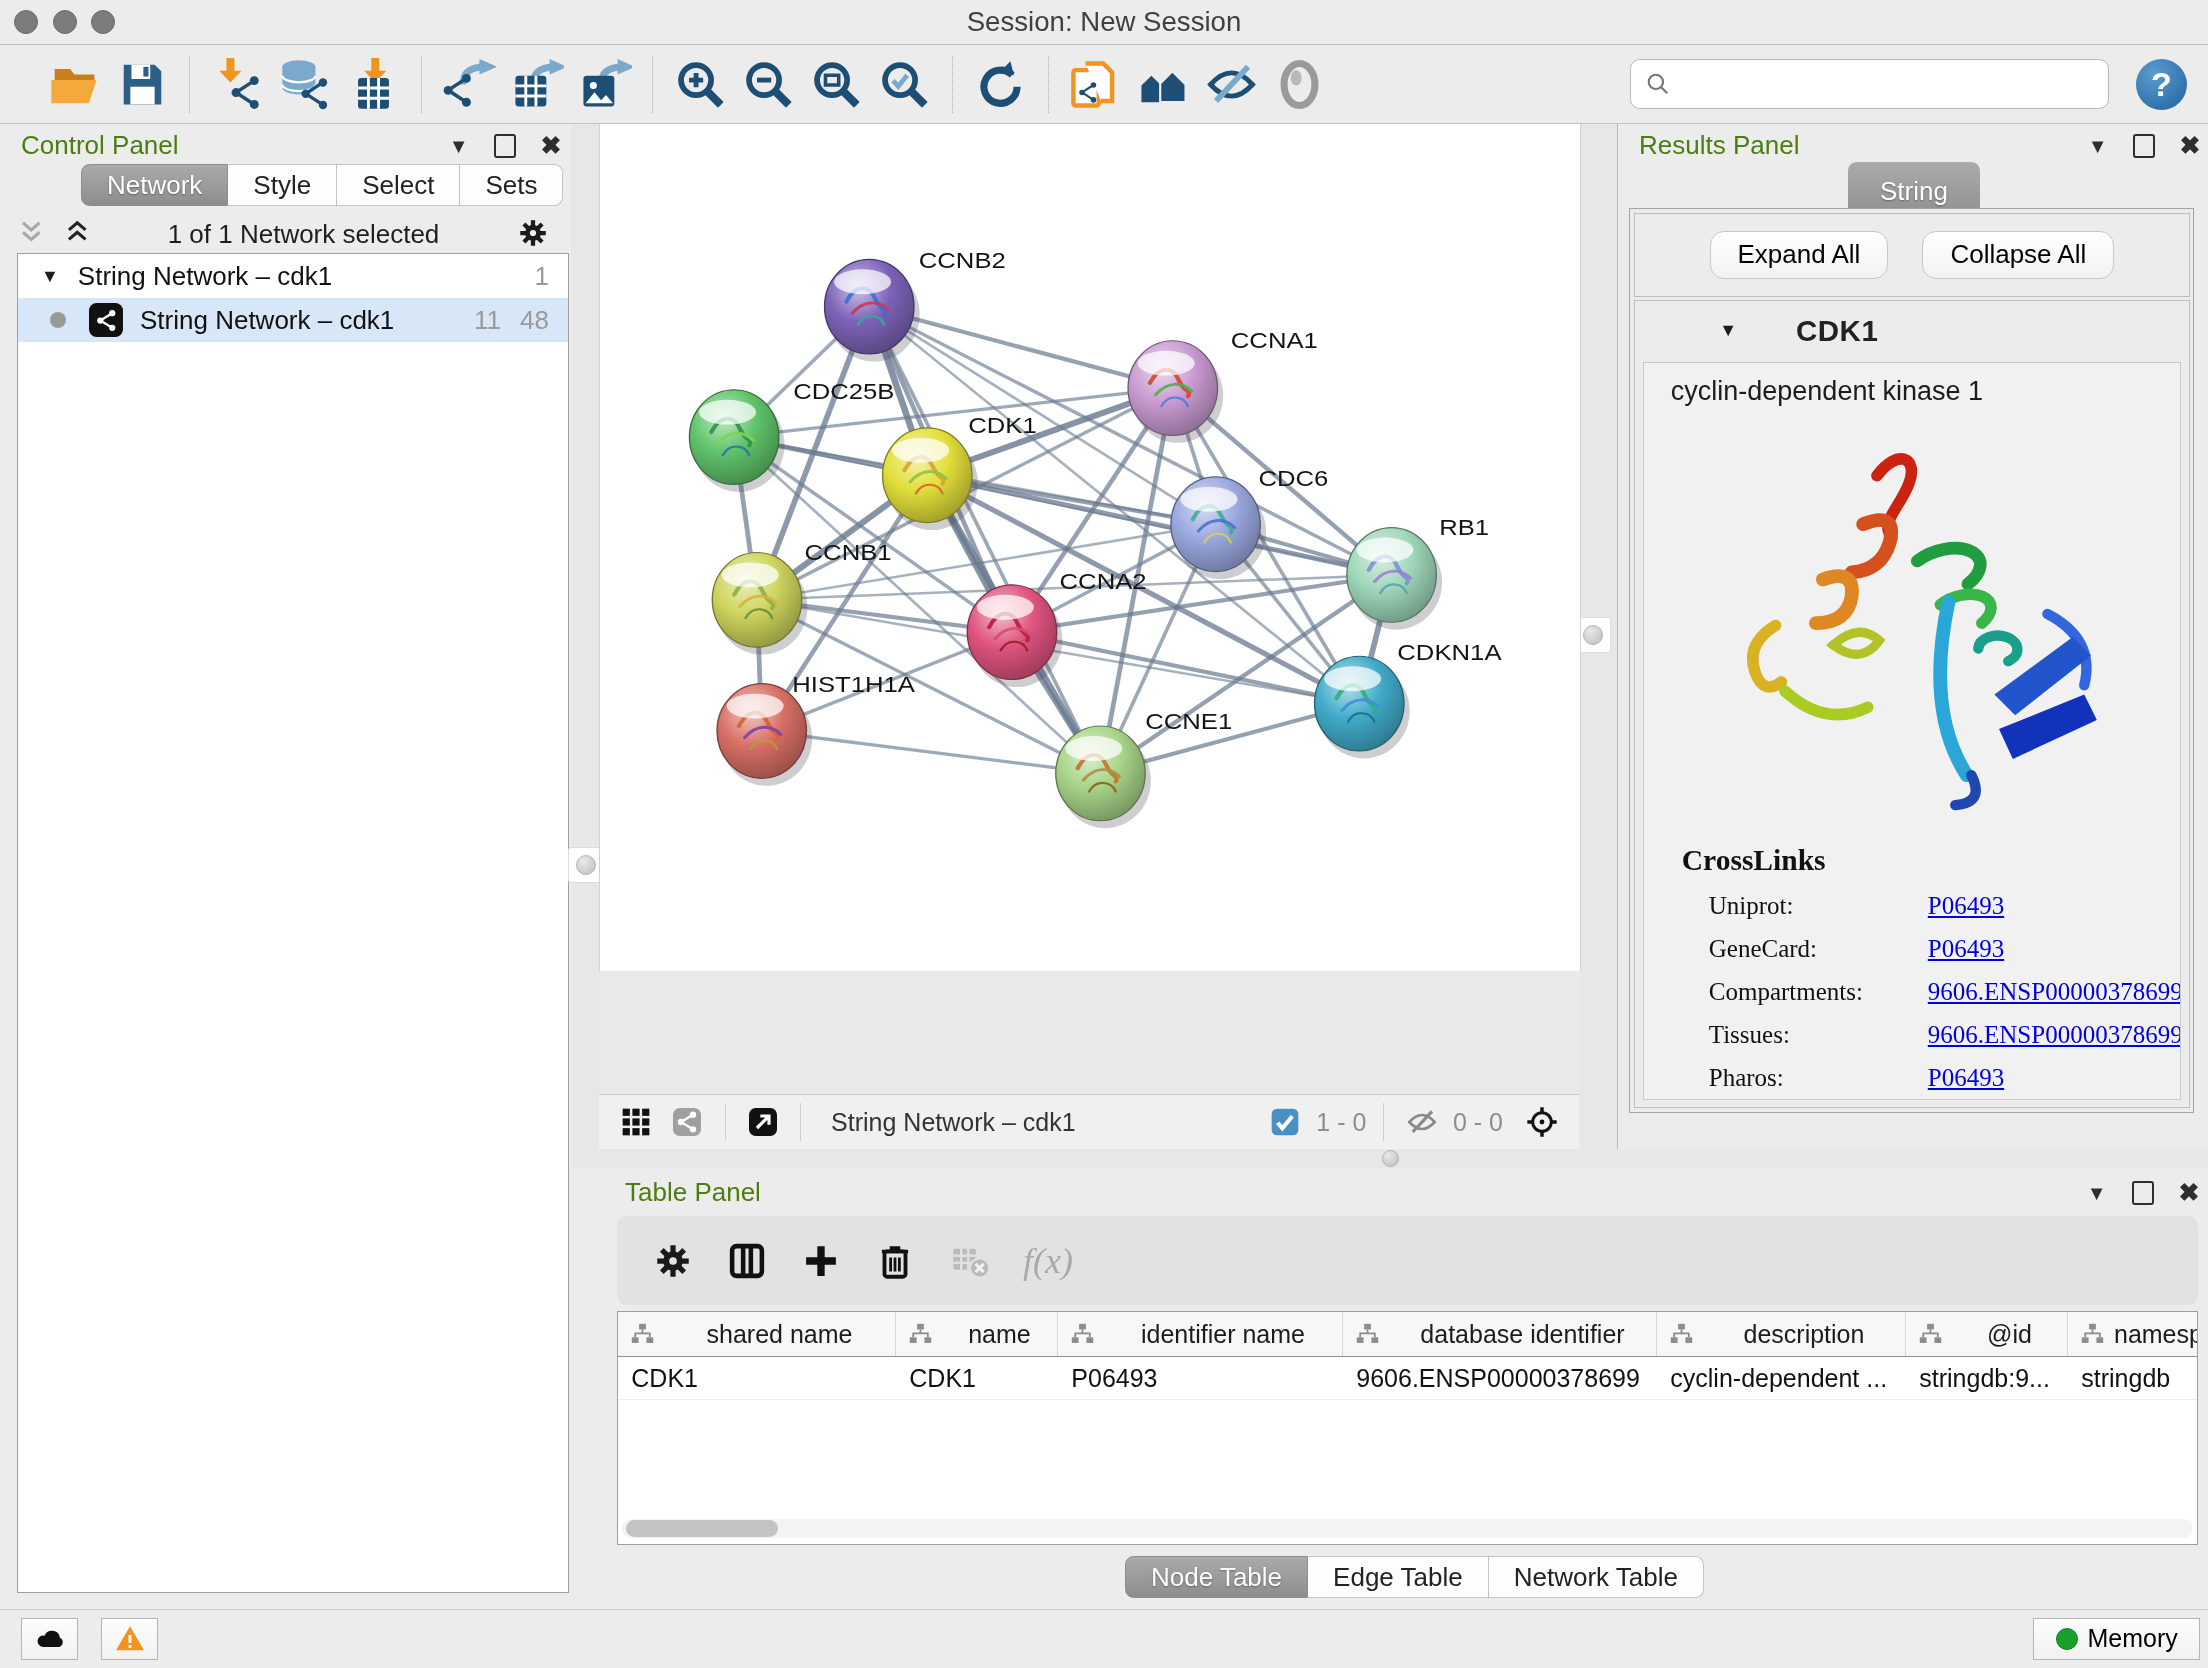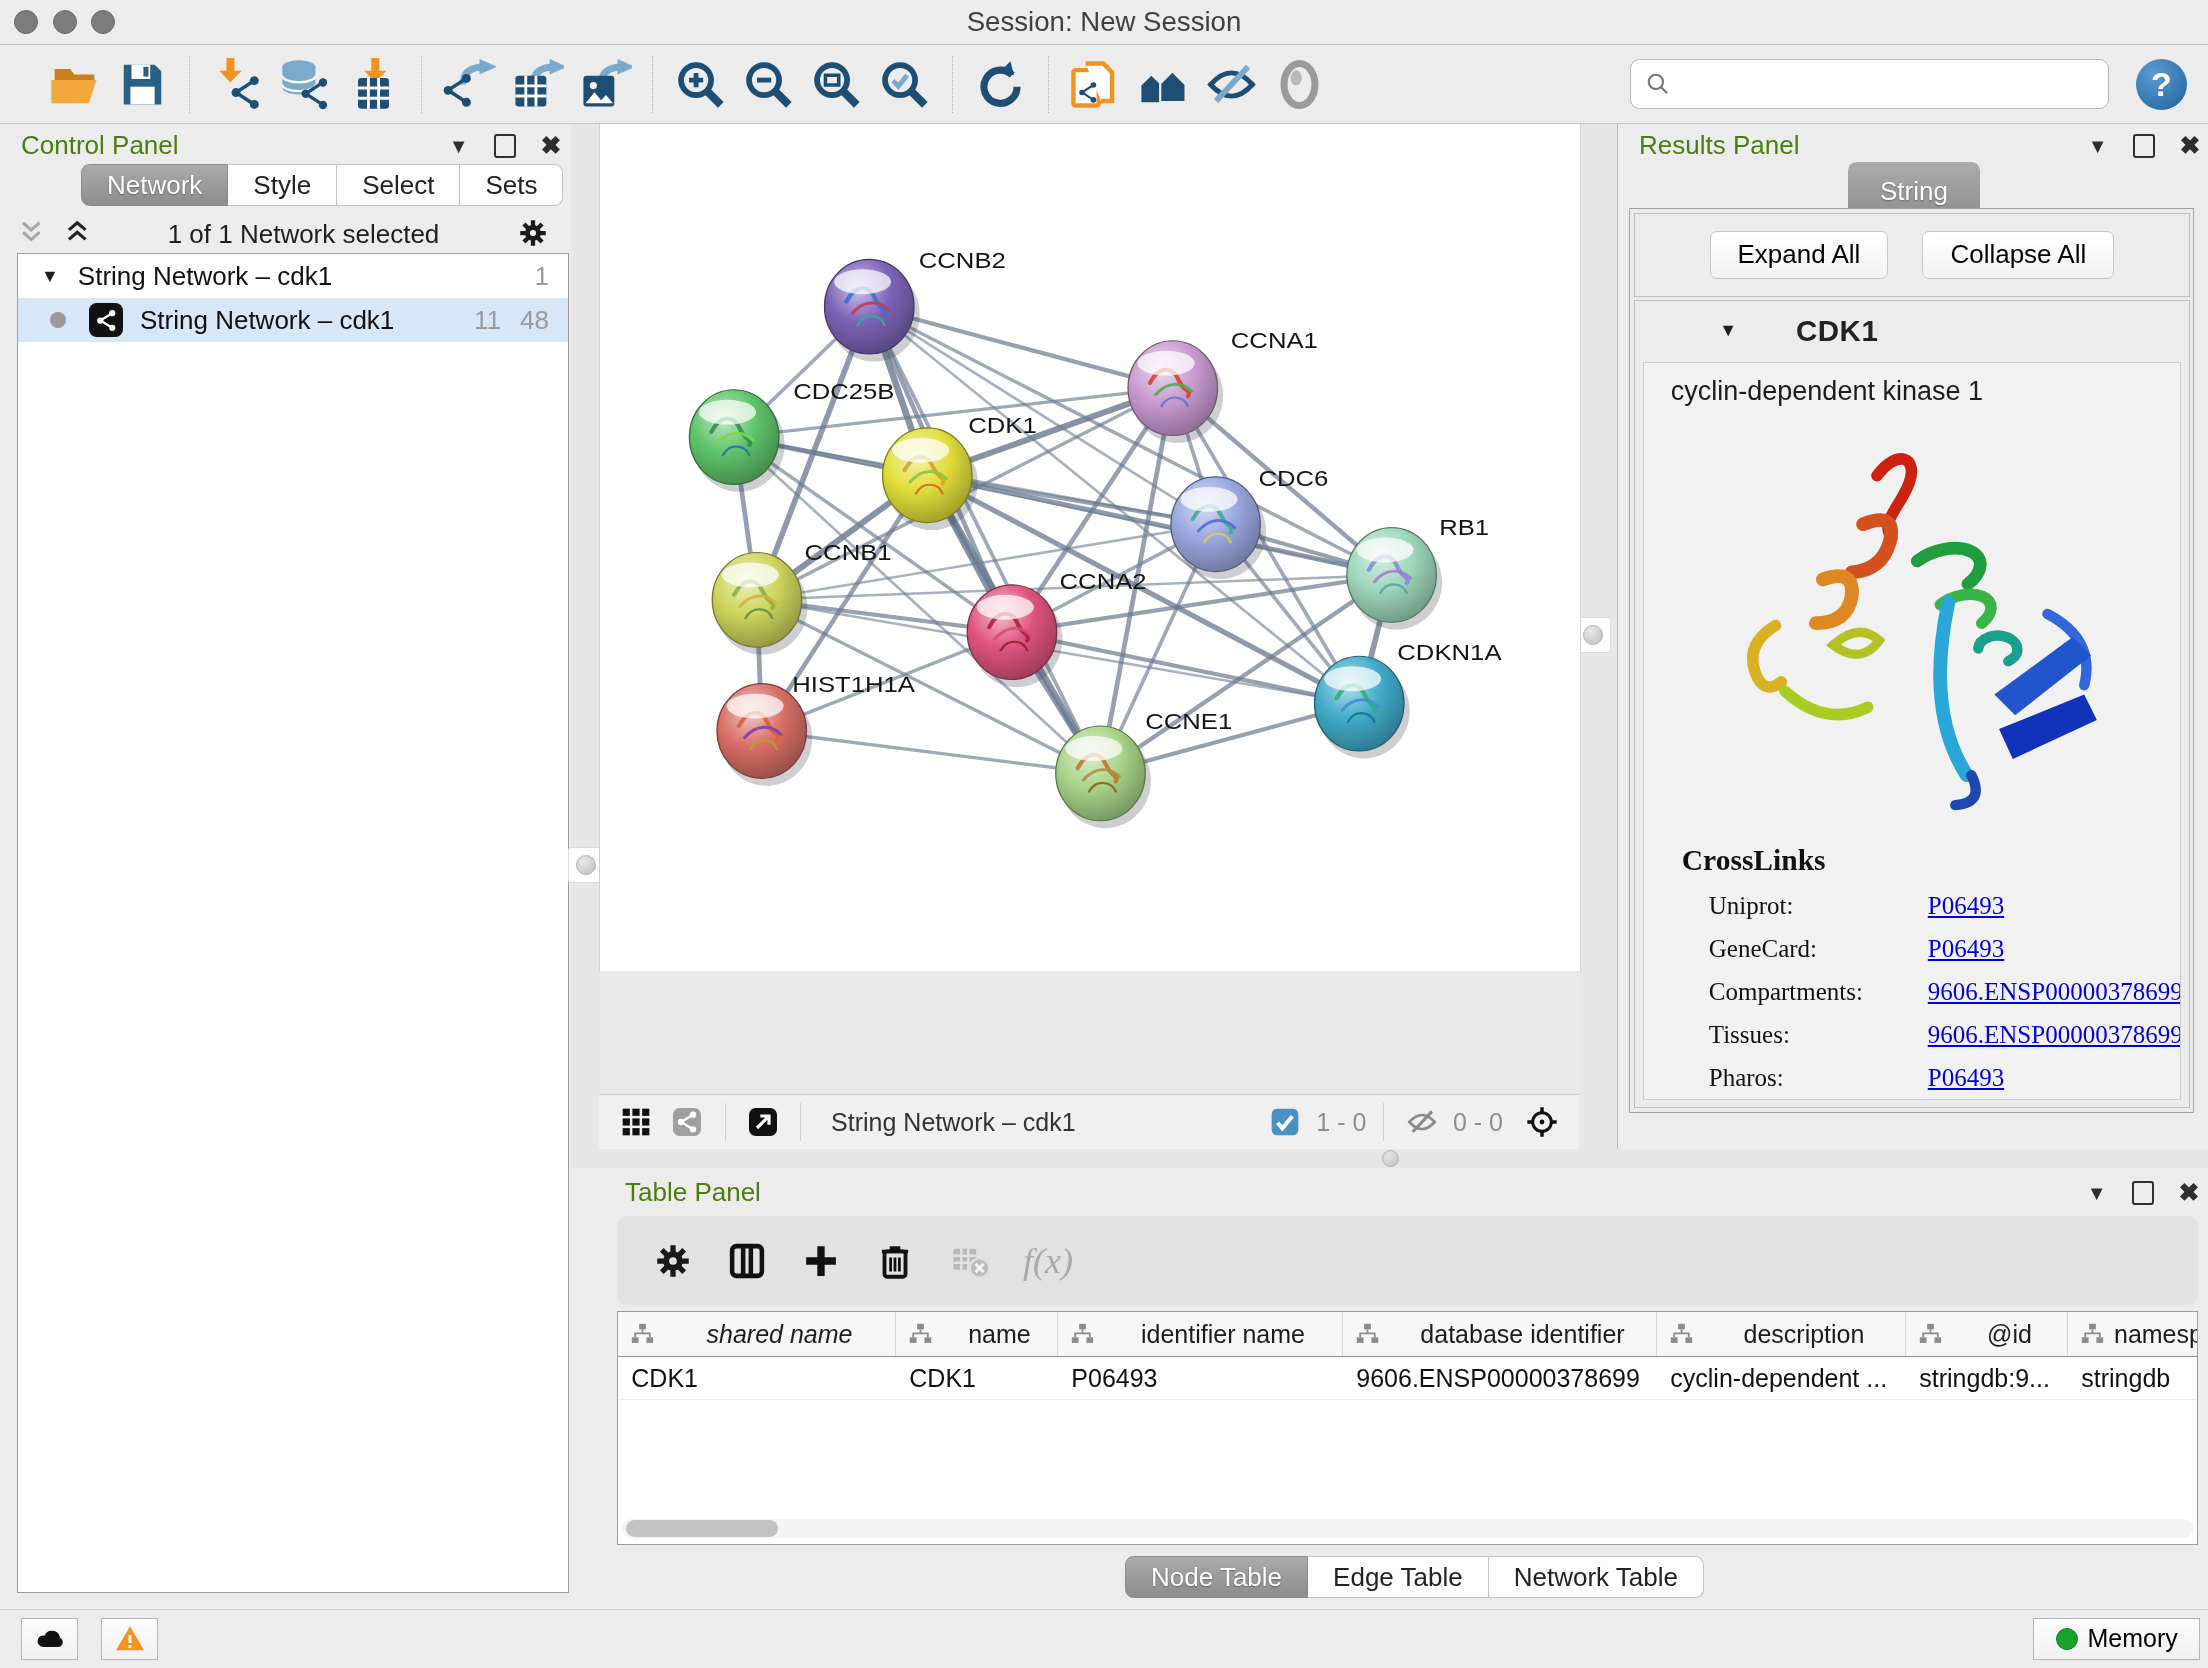--- a/index.html
+++ b/index.html
@@ -70,21 +70,21 @@
   .cb-title{font-size:25px;color:#333;margin-left:19px;white-space:nowrap;}
   .cb-count{font-size:25px;color:#8d8d8d;margin:0 5.7px;}
   .cb-right{margin-left:auto;display:flex;align-items:center;}
   
   .results-panel{position:absolute;left:1617px;top:124px;width:592px;height:1025px;background:#ececec;border-left:1px solid #b7b7b7;}
   .rp-tabwrap{position:absolute;left:0;top:38px;width:100%;display:flex;justify-content:center;}
   .rp-tab{height:42px;padding:8px 32px;background:linear-gradient(#ababab,#8e8e8e);color:#fff;font-size:26px;
           border-radius:8.6px;display:flex;align-items:center;text-shadow:0 1px 1.9px rgba(0,0,0,.35);}
   .rp-box{position:absolute;left:11.4px;top:84px;width:565px;bottom:36px;background:#ececec;border:1.9px solid #a5a5a5;box-sizing:border-box;}
   .rp-expandbox{position:absolute;left:3.8px;top:3.8px;right:3.8px;height:82px;border:1px solid #bdbdbd;display:flex;align-items:center;justify-content:center;gap:34px;}
-  .rp-btn{background:linear-gradient(#ffffff,#f2f2f2);border:1.9px solid #c7c7c7;border-radius:7px;font-size:26px;
+  .rp-btn{background:linear-gradient(#ffffff,#f2f2f2);border:1.9px solid #c7c7c7;border-radius:14px;font-size:26px;
           padding:7.6px 27px;font-family:"Liberation Sans",sans-serif;}
   .cdk-box{position:absolute;left:3.8px;top:91px;right:3.8px;bottom:3.8px;border:1px solid #bdbdbd;}
   .cdk-header{height:59px;display:flex;align-items:center;}
   .cdk-header .tw-arrow{margin:0 0 0 84px;}
   .cdk-header .cdk-name{font-size:29.5px;font-weight:bold;margin-left:59px;letter-spacing:0.5px;}
   .cdk-content{position:absolute;left:7.6px;top:61px;right:7.6px;bottom:7.6px;background:#f1f1f1;border:1px solid #c9c9c9;overflow:hidden;}
   .cdk-desc{font-size:27px;color:#1c1c1c;margin:13.3px 0 0 27px;}
   .protein-figure{display:block;margin:25px auto 0 auto;width:447px;height:380px;}
   .crosslinks{font-family:Liberation Serif, serif;margin:32px 4px 0 38px;}
   .cl-title{font-size:29.5px;font-weight:bold;color:#111;}
@@ -764,21 +764,21 @@
             <rect x="2.5" y="5" width="13" height="12" rx="1" fill="#9a9a9a"></rect>
             <path d="M2.5 9h13M2.5 13h13M7 5v12M11 5v12" stroke="#e2e2e2" stroke-width="1.4"></path>
             <circle cx="17.5" cy="16" r="5.5" fill="#9a9a9a" stroke="#e2e2e2" stroke-width="1.2"></circle>
             <path d="M15.2 13.7l4.6 4.6M19.8 13.7l-4.6 4.6" stroke="#fff" stroke-width="1.8"></path>
           </svg>
         </button>
       <span class="fx">f(x)</span>
     </div>
     <div class="tp-table">
       <div class="thead" id="table-head">
-          <div class="th" style="width: 278px; font-style: italic;">
+          <div class="th" style="width: 278px;">
             <svg viewBox="0 0 24 24">
               <g fill="#8c8c8c">
                 <rect x="9" y="2.5" width="6" height="5"></rect>
                 <rect x="2.5" y="14.5" width="6" height="5"></rect>
                 <rect x="15.5" y="14.5" width="6" height="5"></rect>
               </g>
               <path d="M12 7.5v3.5M5.5 14.5V11h13v3.5" stroke="#8c8c8c" stroke-width="1.6" fill="none"></path>
             </svg>
             <span class="th-label">shared name</span>
           </div>

